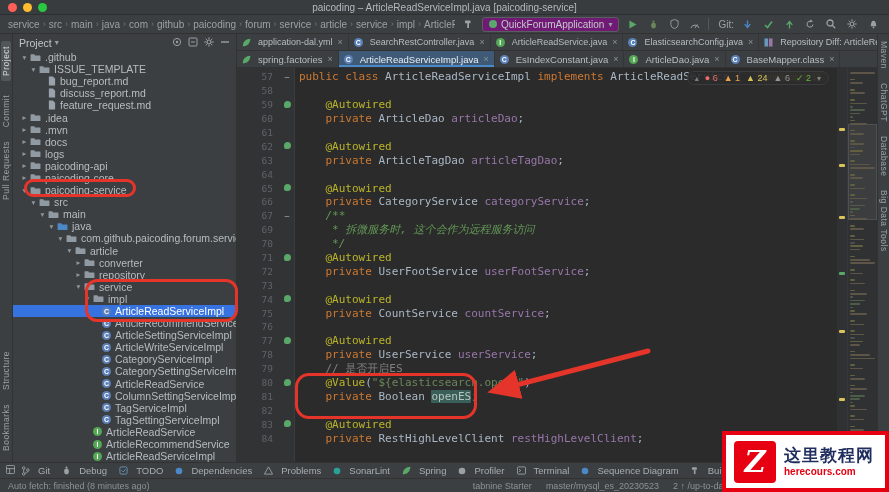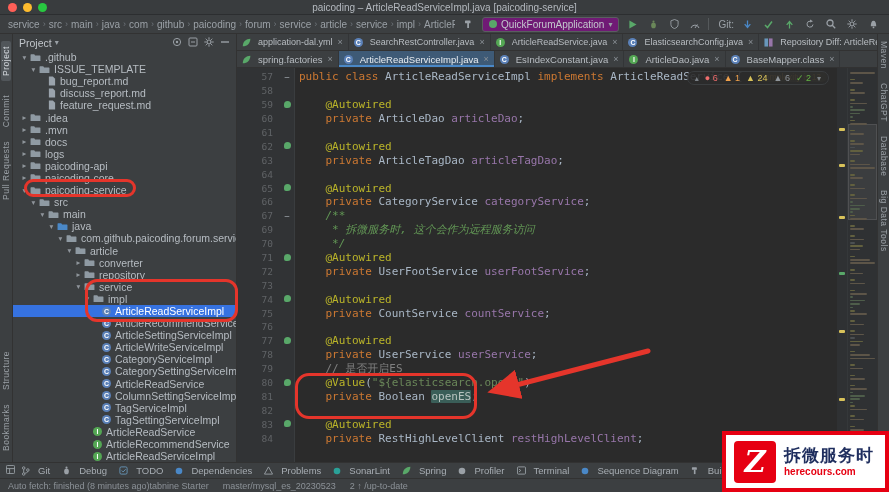--- a/index.html
+++ b/index.html
@@ -68,21 +68,21 @@
   .iw-chev{color:#7a8086;font-size:8px}
   #stripe-marks{position:absolute;right:30px;top:0;bottom:0;width:10px;background:#2f3133}
   .smark{position:absolute;left:2px;width:6px;height:3px;border-radius:1px}
   #minimap{position:absolute;right:0;top:0;bottom:0;width:30px;background:#2f3133;border-left:1px solid #35383a}
   .mbar{position:absolute;left:2px;height:1.6px;border-radius:1px}
   .mview{position:absolute;left:0;right:0;top:56px;height:96px;background:rgba(255,255,255,.06);border:1px solid rgba(255,255,255,.10)}
   
   #bottom-bar{height:16px;background:#3c3f41;border-top:1px solid #323232;display:flex;align-items:center;padding:0 6px;gap:0}
   #bottom-items{display:flex;align-items:center;gap:12px;margin-left:6px}
   .bbi{display:flex;align-items:center;gap:4px;font-size:9.5px;color:#a7adb3;white-space:nowrap}
-  #status-bar{height:14px;background:#3c3f41;border-top:1px solid #323232;display:flex;align-items:center;justify-content:flex-start;padding:0 8px;font-size:9px;color:#8c9298}
+  #status-bar{height:14px;background:#3c3f41;border-top:1px solid #323232;display:flex;align-items:center;justify-content:space-between;padding:0 8px;font-size:9px;color:#8c9298}
   #status-right{display:flex;gap:14px;align-items:center;margin-right:150px}
   .sri{white-space:nowrap}
   
   .annot{position:absolute;border:3px solid #e5352b;border-radius:12px;z-index:40;pointer-events:none}
   #annot-arrow{position:absolute;left:0;top:0;width:889px;height:492px;pointer-events:none;z-index:41}
   #watermark{position:absolute;right:0;bottom:0;width:167px;height:61px;background:#fff;border:4px solid #e60012;display:flex;align-items:center;gap:8px;padding:0 8px;z-index:60}
   .wm-logo{width:42px;height:42px;background:#e60012;color:#fff;display:flex;align-items:center;justify-content:center;font-weight:bold;font-style:italic;font-size:29px;border-radius:4px;font-family:"DejaVu Serif",serif;flex:none}
   .wm-text{display:flex;flex-direction:column;line-height:1.15}
   .wm-line1{font-size:17px;font-weight:bold;color:#1f2e5e;letter-spacing:1px}
   .wm-line2{font-size:10px;font-weight:bold;color:#e60012}
@@ -894,18 +894,18 @@
         <marker id="ah" markerWidth="7" markerHeight="7" refX="4.5" refY="3" orient="auto">
           <path d="M0,0 L6.5,3 L0,6 Z" fill="#e5352b"></path>
         </marker>
       </defs>
     <path d="M648 351 L497 390" stroke="#e5352b" stroke-width="5" fill="none" stroke-linecap="round" marker-end="url(#ah)"></path>
   </svg>
 
   <div id="watermark">
     <div class="wm-logo">Z</div>
     <div class="wm-text">
-      <span class="wm-line1">拆微服务时</span>
+      <span class="wm-line1">这里教程网</span>
       <span class="wm-line2">herecours.com</span>
     </div>
   </div>
 
 </div>
 
 </body></html>

